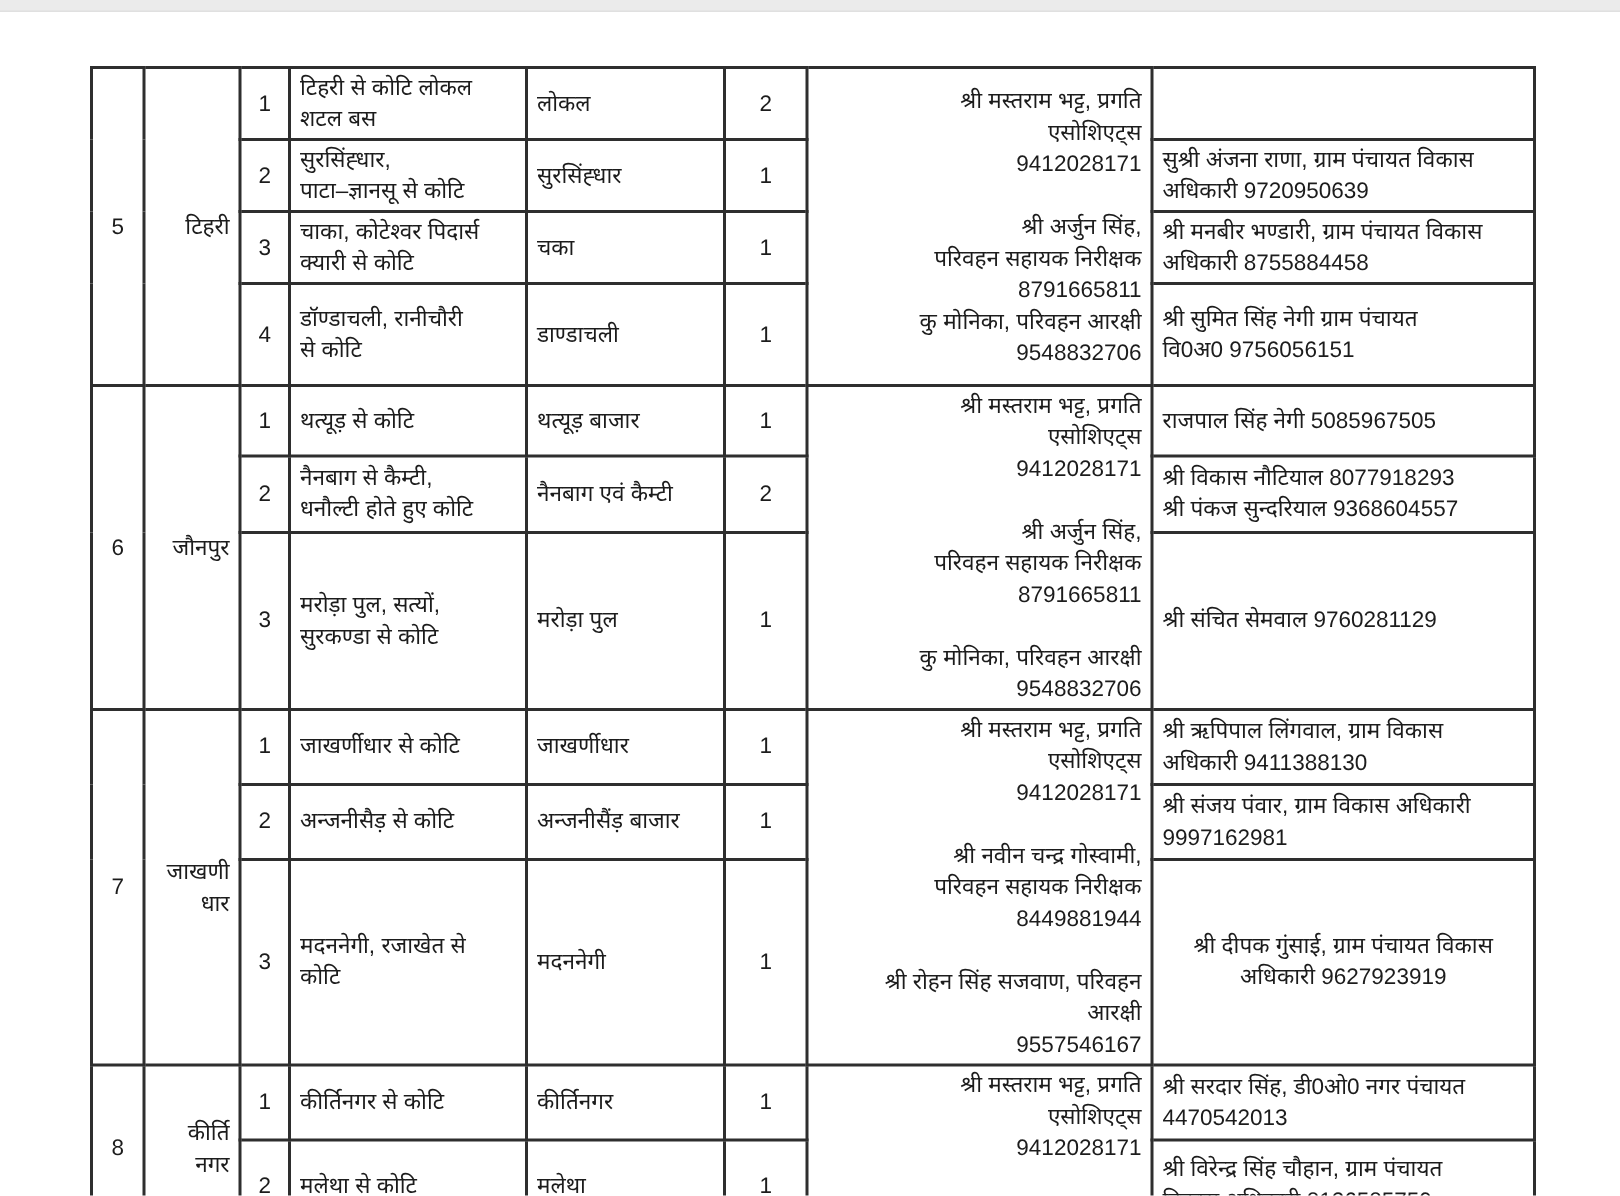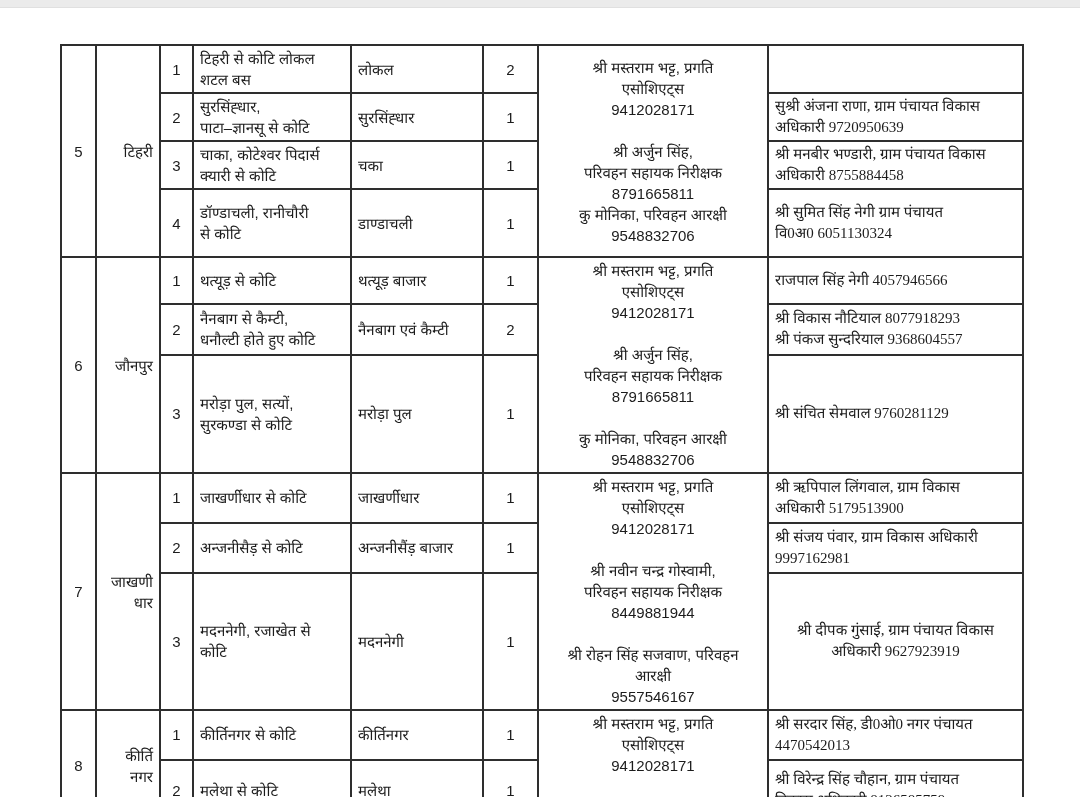--- a/index.html
+++ b/index.html
@@ -31,25 +31,25 @@
     overflow:hidden;
     word-break:normal;
   }
   td.c-serial{ text-align:center; font-size:14.5px; }
   td.c-block{ text-align:right; padding-left:11px; white-space:pre-line; }
   td.c-num{ text-align:center; font-size:14.5px; }
   td.c-route{ text-align:left; white-space:pre-line; padding-left:7px;margin-top:29px; }
   td.c-stand{ text-align:left; white-space:pre-line; padding-left:7px;margin-top:45px; }
   td.c-count{ text-align:center; font-size:14.5px; }
   td.c-left-officials{
-    vertical-align:top; text-align:center; white-space:pre-line;
+    vertical-align:top; text-align:right; white-space:pre-line;
     padding:4px 8px; line-height:20.5px;
   }
   td.c-right-official{
-    text-align:left; white-space:pre-line; padding:2px 8px;font-family:Liberation Serif, serif;
+    text-align:left; white-space:pre-line; padding:2px 8px;
   }
   td.centered-text{ text-align:center;margin-left:25px; }
 </style>
 </head>
 <body>
 
 <div class="topbar"></div>
 
 <div class="sheet">
   <table class="roster">
@@ -102,41 +102,41 @@
       <td class="c-right-official">श्री मनबीर भण्डारी, ग्राम पंचायत विकास
 अधिकारी 8755884458</td>
     </tr>
     <tr style="height:68px;">
       <td class="c-num">4</td>
       <td class="c-route">डॉण्डाचली, रानीचौरी
 से कोटि</td>
       <td class="c-stand">डाण्डाचली</td>
       <td class="c-count">1</td>
       <td class="c-right-official">श्री सुमित सिंह नेगी ग्राम पंचायत
-वि0अ0 6051130324</td>
+वि0अ0 9756056151</td>
     </tr>
 
     <tr style="height:45px;">
       <td class="c-serial" rowspan="3">6</td>
       <td class="c-block" rowspan="3">जौनपुर</td>
       <td class="c-num">1</td>
       <td class="c-route">थत्यूड़ से कोटि</td>
       <td class="c-stand">थत्यूड़ बाजार</td>
       <td class="c-count">1</td>
       <td class="c-left-officials" rowspan="3">श्री मस्तराम भट्ट, प्रगति
 एसोशिएट्स
 9412028171
 
 श्री अर्जुन सिंह,
 परिवहन सहायक निरीक्षक
 8791665811
 
 कु मोनिका, परिवहन आरक्षी
 9548832706</td>
-      <td class="c-right-official">राजपाल सिंह नेगी 4057946566</td>
+      <td class="c-right-official">राजपाल सिंह नेगी 5085967505</td>
     </tr>
     <tr style="height:45px;">
       <td class="c-num">2</td>
       <td class="c-route">नैनबाग से कैम्टी,
 धनौल्टी होते हुए कोटि</td>
       <td class="c-stand">नैनबाग एवं कैम्टी</td>
       <td class="c-count">2</td>
       <td class="c-right-official">श्री विकास नौटियाल 8077918293
 श्री पंकज सुन्दरियाल 9368604557</td>
     </tr>
@@ -162,21 +162,21 @@
 9412028171
 
 श्री नवीन चन्द्र गोस्वामी,
 परिवहन सहायक निरीक्षक
 8449881944
 
 श्री रोहन सिंह सजवाण, परिवहन
 आरक्षी
 9557546167</td>
       <td class="c-right-official">श्री ऋपिपाल लिंगवाल, ग्राम विकास
-अधिकारी 5179513900</td>
+अधिकारी 9411388130</td>
     </tr>
     <tr style="height:43px;">
       <td class="c-num">2</td>
       <td class="c-route">अन्जनीसैड़ से कोटि</td>
       <td class="c-stand">अन्जनीसैंड़ बाजार</td>
       <td class="c-count">1</td>
       <td class="c-right-official">श्री संजय पंवार, ग्राम विकास अधिकारी
 9997162981</td>
     </tr>
     <tr style="height:132px;">

